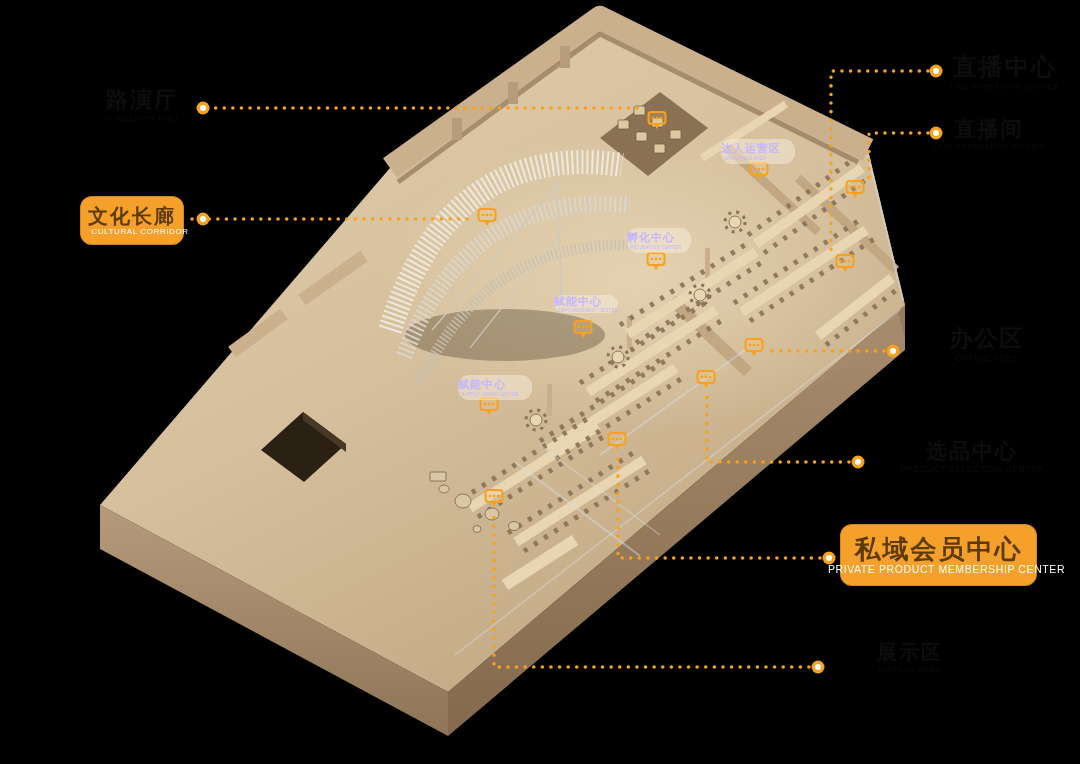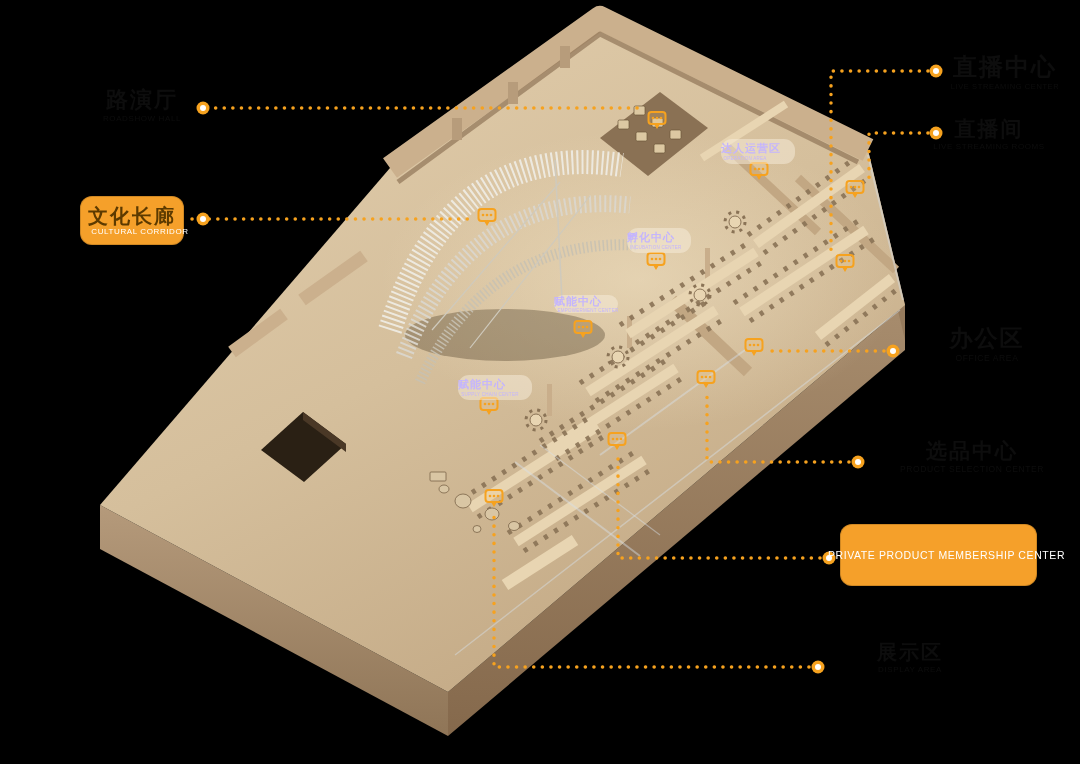--- a/index.html
+++ b/index.html
@@ -222,20 +222,21 @@
       <use href="#pin" x="489" y="405"></use>
     </g>
   </svg>
 
   <div class="plabel" style="left:80px;top:196px;width:104px;height:49px;">
     <div class="plabel-zh">文化长廊</div>
     <div class="plabel-en">CULTURAL CORRIDOR</div>
   </div>
 
   <div class="plabel plabel--lg" style="left:840px;top:524px;width:197px;height:62px;">
+    <div class="plabel-zh">私域会员中心</div>
     <div class="plabel-en">PRIVATE PRODUCT MEMBERSHIP CENTER</div>
   </div>
 
   <div class="dlabel" style="left:72px;top:86px;width:140px;">
     <div class="dlabel-zh">路演厅</div>
     <div class="dlabel-en">ROADSHOW HALL</div>
   </div>
 
   <div class="dlabel" style="left:940px;top:52px;width:130px;">
     <div class="dlabel-zh" style="font-size:24px">直播中心</div>

